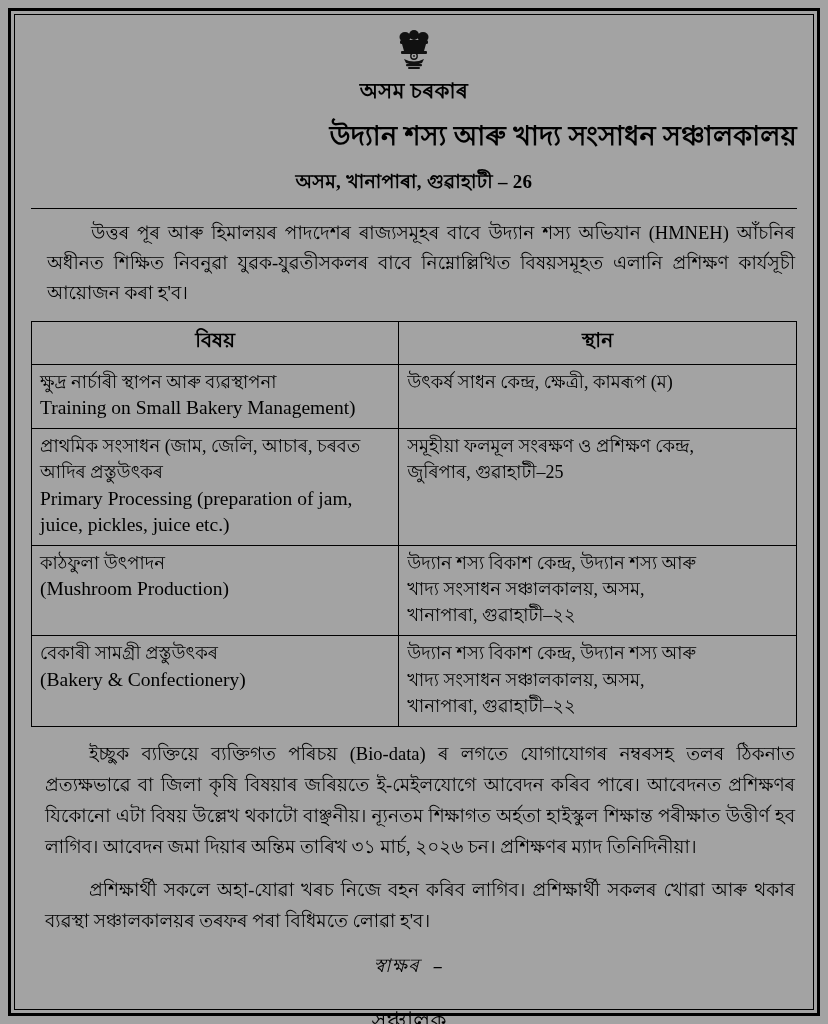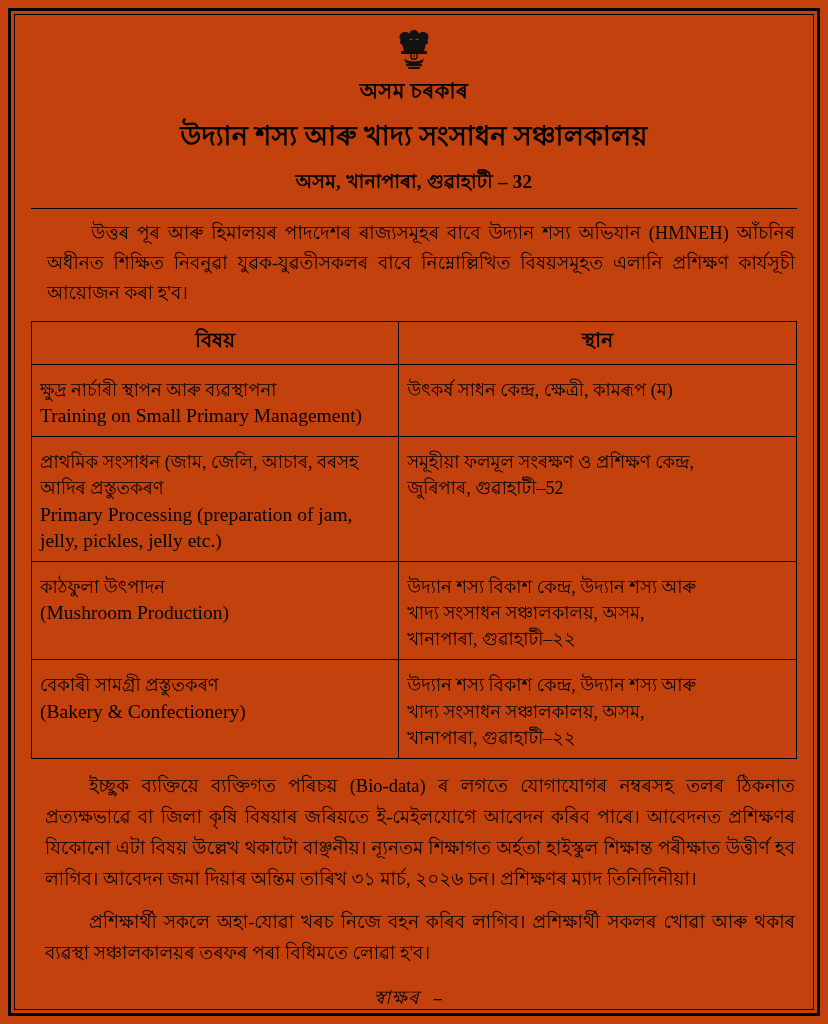--- a/index.html
+++ b/index.html
@@ -13,21 +13,21 @@
     font-family: "Liberation Serif", serif;
     color: #000;
     overflow: hidden;
   }
   .page {
     position: relative;
     width: 828px;
     height: 1024px;
     box-sizing: border-box;
     padding: 8px;
-    background: #c2410c;
+    background: #a3a3a3;
   }
   .outer-frame {
     box-sizing: border-box;
     width: 100%;
     height: 100%;
     border: 3px solid #000;
     padding: 3px;
   }
   .inner-frame {
     box-sizing: border-box;
@@ -50,21 +50,21 @@
   }
   .gov-line {
     text-align: center;
     font-family: "Liberation Serif", serif;
     font-weight: bold;
     font-size: 21px;
     letter-spacing: 0.5px;
     margin-top: 2px;
   }
   .dept-line {
-    text-align: center;
+    text-align: right;
     font-weight: bold;
     font-size: 27px;
     margin-top: 5px;
     letter-spacing: 0.3px;
   }
   .addr-line {
     text-align: center;
     font-weight: bold;
     font-size: 19px;
     margin-top: 7px;
@@ -90,21 +90,21 @@
   table.notice-table {
     width: 100%;
     border-collapse: collapse;
     table-layout: fixed;
     margin: 2px 5px 4px 0;
   }
   table.notice-table th,
   table.notice-table td {
     border: 1px solid #000;
     vertical-align: top;
-    padding: 12px 8px 7px 8px;
+    padding: 4px 8px 7px 8px;
   }
   table.notice-table th {
     text-align: center;
     font-size: 20px;
     font-weight: bold;
     padding: 3px 6px 6px 6px;
   }
   table.notice-table td {
     font-size: 18px;
     line-height: 1.42;
@@ -177,70 +177,70 @@
               <path d="M12 34 q10 5 20 0 l-2 4 q-8 3 -16 0 z"></path>
               <rect x="14" y="39" width="16" height="2.2" rx="1"></rect>
               <rect x="16" y="42" width="12" height="2" rx="1"></rect>
             </g>
           </svg>
         </span>
       </div>
 
       <div class="gov-line">অসম চৰকাৰ</div>
       <div class="dept-line">উদ্যান শস্য আৰু খাদ্য সংসাধন সঞ্চালকালয়</div>
-      <div class="addr-line">অসম, খানাপাৰা, গুৱাহাটী – 32</div>
+      <div class="addr-line">অসম, খানাপাৰা, গুৱাহাটী – 26</div>
       <hr class="header-rule">
 
       <p class="intro">উত্তৰ পূৰ আৰু হিমালয়ৰ পাদদেশৰ ৰাজ্যসমূহৰ বাবে উদ্যান শস্য অভিযান (HMNEH) আঁচনিৰ অধীনত শিক্ষিত নিবনুৱা যুৱক-যুৱতীসকলৰ বাবে নিম্নোল্লিখিত বিষয়সমূহত এলানি প্ৰশিক্ষণ কাৰ্যসূচী আয়োজন কৰা হ'ব।</p>
 
       <table class="notice-table">
         <colgroup>
           <col class="col-subject">
           <col class="col-venue">
         </colgroup>
         <thead>
           <tr>
             <th>বিষয়</th>
             <th>স্থান</th>
           </tr>
         </thead>
         <tbody>
           <tr>
             <td>
               <div class="as-line">ক্ষুদ্ৰ নাৰ্চাৰী স্থাপন আৰু ব্যৱস্থাপনা</div>
-              <div class="eng-line">Training on Small Primary Management)</div>
+              <div class="eng-line">Training on Small Bakery Management)</div>
             </td>
             <td>
               <div class="as-line">উৎকৰ্ষ সাধন কেন্দ্ৰ, ক্ষেত্ৰী, কামৰূপ (ম)</div>
             </td>
           </tr>
           <tr>
             <td>
-              <div class="as-line">প্ৰাথমিক সংসাধন (জাম, জেলি, আচাৰ, বৰসহ আদিৰ প্ৰস্তুতকৰণ</div>
-              <div class="eng-line">Primary Processing (preparation of jam, jelly, pickles, jelly etc.)</div>
+              <div class="as-line">প্ৰাথমিক সংসাধন (জাম, জেলি, আচাৰ, চৰবত আদিৰ প্ৰস্তুউৎকৰ</div>
+              <div class="eng-line">Primary Processing (preparation of jam, juice, pickles, juice etc.)</div>
             </td>
             <td>
               <div class="as-line">সমূহীয়া ফলমূল সংৰক্ষণ ও প্ৰশিক্ষণ কেন্দ্ৰ,</div>
-              <div class="as-line">জুৰিপাৰ, গুৱাহাটী–52</div>
+              <div class="as-line">জুৰিপাৰ, গুৱাহাটী–25</div>
             </td>
           </tr>
           <tr>
             <td>
               <div class="as-line">কাঠফুলা উৎপাদন</div>
               <div class="eng-line">(Mushroom Production)</div>
             </td>
             <td>
               <div class="as-line">উদ্যান শস্য বিকাশ কেন্দ্ৰ, উদ্যান শস্য আৰু</div>
               <div class="as-line">খাদ্য সংসাধন সঞ্চালকালয়, অসম,</div>
               <div class="as-line">খানাপাৰা, গুৱাহাটী–২২</div>
             </td>
           </tr>
           <tr>
             <td>
-              <div class="as-line">বেকাৰী সামগ্ৰী প্ৰস্তুতকৰণ</div>
+              <div class="as-line">বেকাৰী সামগ্ৰী প্ৰস্তুউৎকৰ</div>
               <div class="eng-line">(Bakery &amp; Confectionery)</div>
             </td>
             <td>
               <div class="as-line">উদ্যান শস্য বিকাশ কেন্দ্ৰ, উদ্যান শস্য আৰু</div>
               <div class="as-line">খাদ্য সংসাধন সঞ্চালকালয়, অসম,</div>
               <div class="as-line">খানাপাৰা, গুৱাহাটী–২২</div>
             </td>
           </tr>
         </tbody>
       </table>

